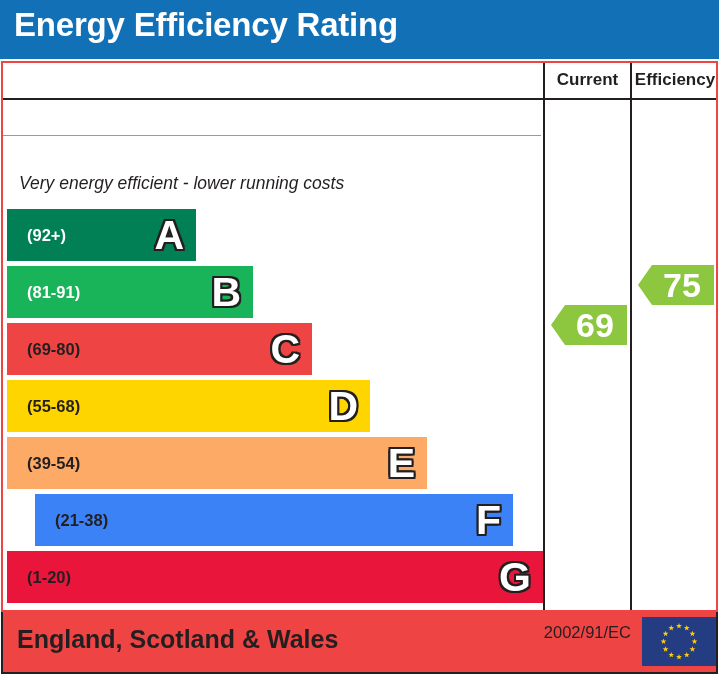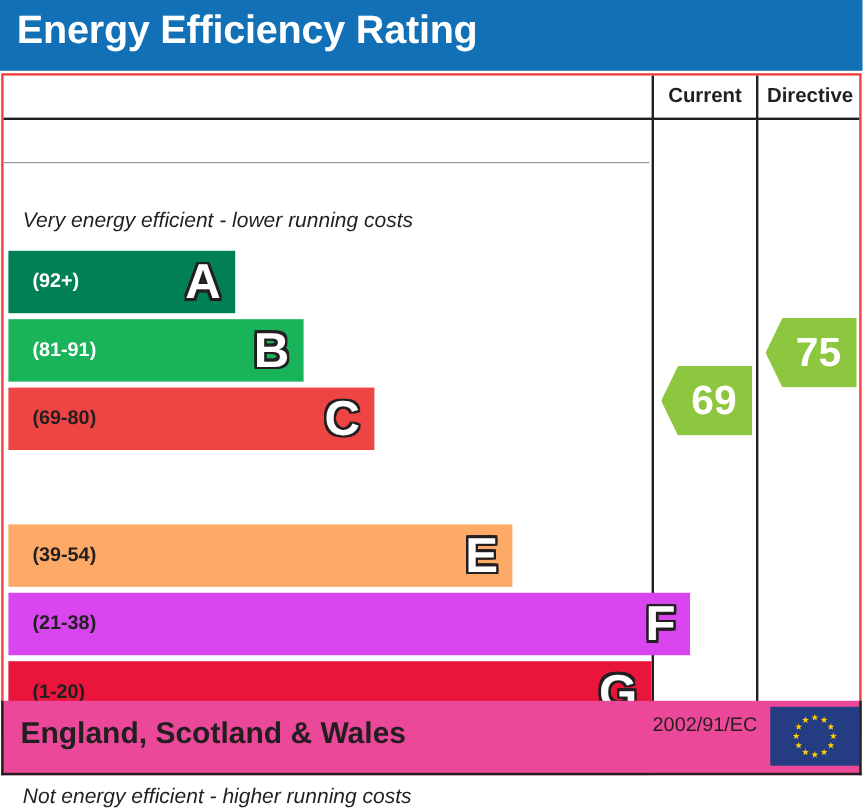--- a/index.html
+++ b/index.html
@@ -138,46 +138,46 @@
     text-shadow:
       -2px -2px 0 #231f20,  2px -2px 0 #231f20,
       -2px  2px 0 #231f20,  2px  2px 0 #231f20,
        0   -2px 0 #231f20,  0    2px 0 #231f20,
       -2px  0   0 #231f20,  2px  0   0 #231f20;
   }
 
   
   .rating {
     position: absolute;
-    height: 58px;
+    height: 40px;
     background: #8dc63f;
     clip-path: polygon(14px 0, 100% 0, 100% 100%, 14px 100%, 0 50%);
     display: flex;
     align-items: center;
     justify-content: center;
   }
   .rating-value {
     font-size: 34px;
     font-weight: bold;
     color: #ffffff;
     padding-left: 12px;
     line-height: 1;
   }
   .rating-current   { left: 548px; top: 242px; width: 76px; }
   .rating-potential { left: 635px; top: 202px; width: 76px; }
 
   
   .epc-footer {
     position: absolute;
-    left: 1px; top: 584px;
+    left: 1px; top: 612px;
     width: 717px; height: 62px;
     border: 2px solid #231f20;
     border-top: none;
     box-sizing: border-box;
-    background: #ec4899;
+    background: #ef4444;
   }
   .footer-region {
     position: absolute;
     left: 14px; top: 13px;
     font-size: 25px;
     font-weight: bold;
     color: #231f20;
     white-space: nowrap;
   }
   .footer-directive {
@@ -207,43 +207,47 @@
     <div class="epc-header-title">Energy Efficiency Rating</div>
   </div>
 
   <div class="epc-table">
 
     <div class="col-head-row"></div>
     <div class="col-div-1"></div>
     <div class="col-div-2"></div>
 
     <div class="col-head-label col-head-current">Current</div>
-    <div class="col-head-label col-head-potential">Directive</div>
+    <div class="col-head-label col-head-potential">Efficiency</div>
 
     <div class="caption-rule-top"></div>
     <div class="caption caption-top">Very energy efficient - lower running costs</div>
 
     <div class="bars" id="bars">
         <div class="band" style="top: 146px; width: 189px; background: rgb(0, 128, 84);">
           <span class="band-range on-dark">(92+)</span>
           <span class="band-letter">A</span>
         </div>
         <div class="band" style="top: 203px; width: 246px; background: rgb(25, 180, 89);">
           <span class="band-range on-dark">(81-91)</span>
           <span class="band-letter">B</span>
         </div>
         <div class="band" style="top: 260px; width: 305px; background: #ef4444;">
           <span class="band-range">(69-80)</span>
           <span class="band-letter">C</span>
         </div>
+        <div class="band" style="top: 317px; width: 363px; background: rgb(255, 213, 0);">
+          <span class="band-range">(55-68)</span>
+          <span class="band-letter">D</span>
+        </div>
         <div class="band" style="top: 374px; width: 420px; background: rgb(252, 170, 101);">
           <span class="band-range">(39-54)</span>
           <span class="band-letter">E</span>
         </div>
-        <div class="band" style="top: 431px; width: 568px; background: #d946ef;">
+        <div class="band" style="top: 431px; width: 478px; background: #3b82f6; margin-left: 28px;">
           <span class="band-range">(21-38)</span>
           <span class="band-letter">F</span>
         </div>
         <div class="band" style="top: 488px; width: 536px; background: rgb(233, 21, 59);">
           <span class="band-range">(1-20)</span>
           <span class="band-letter">G</span>
         </div>
       </div>
 
     <div class="caption-rule-bottom"></div>

